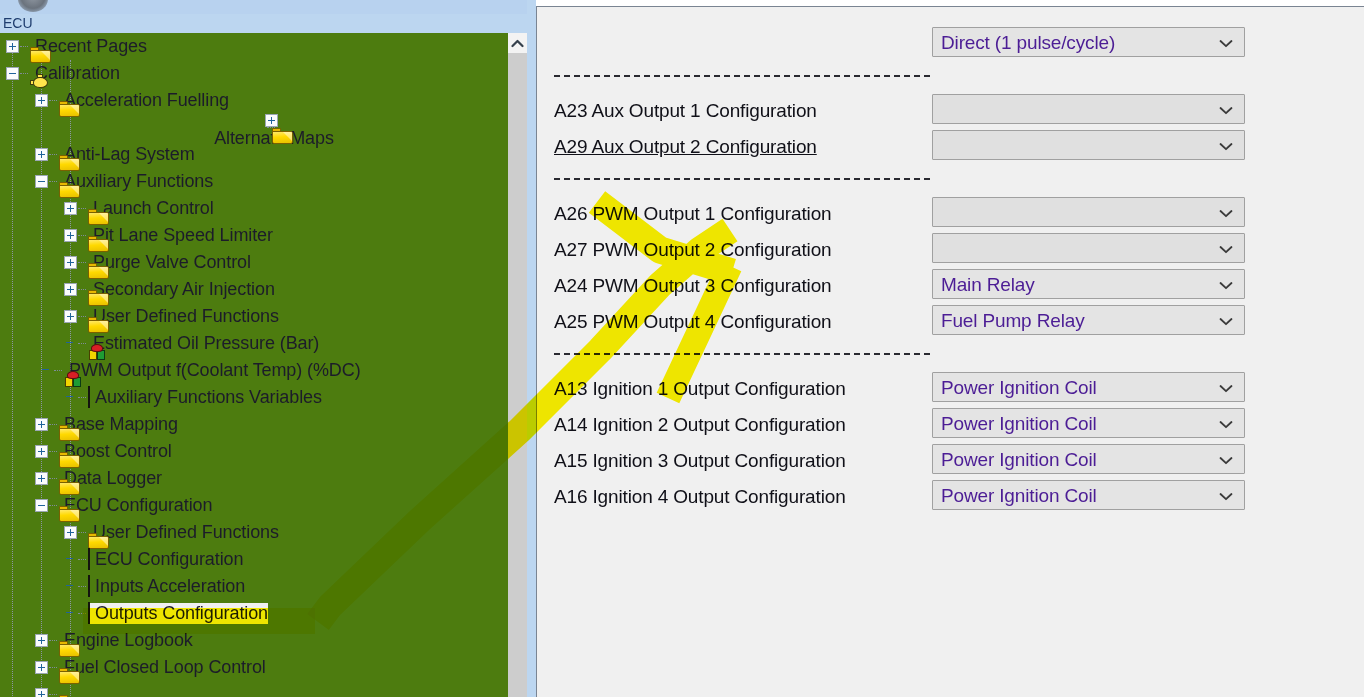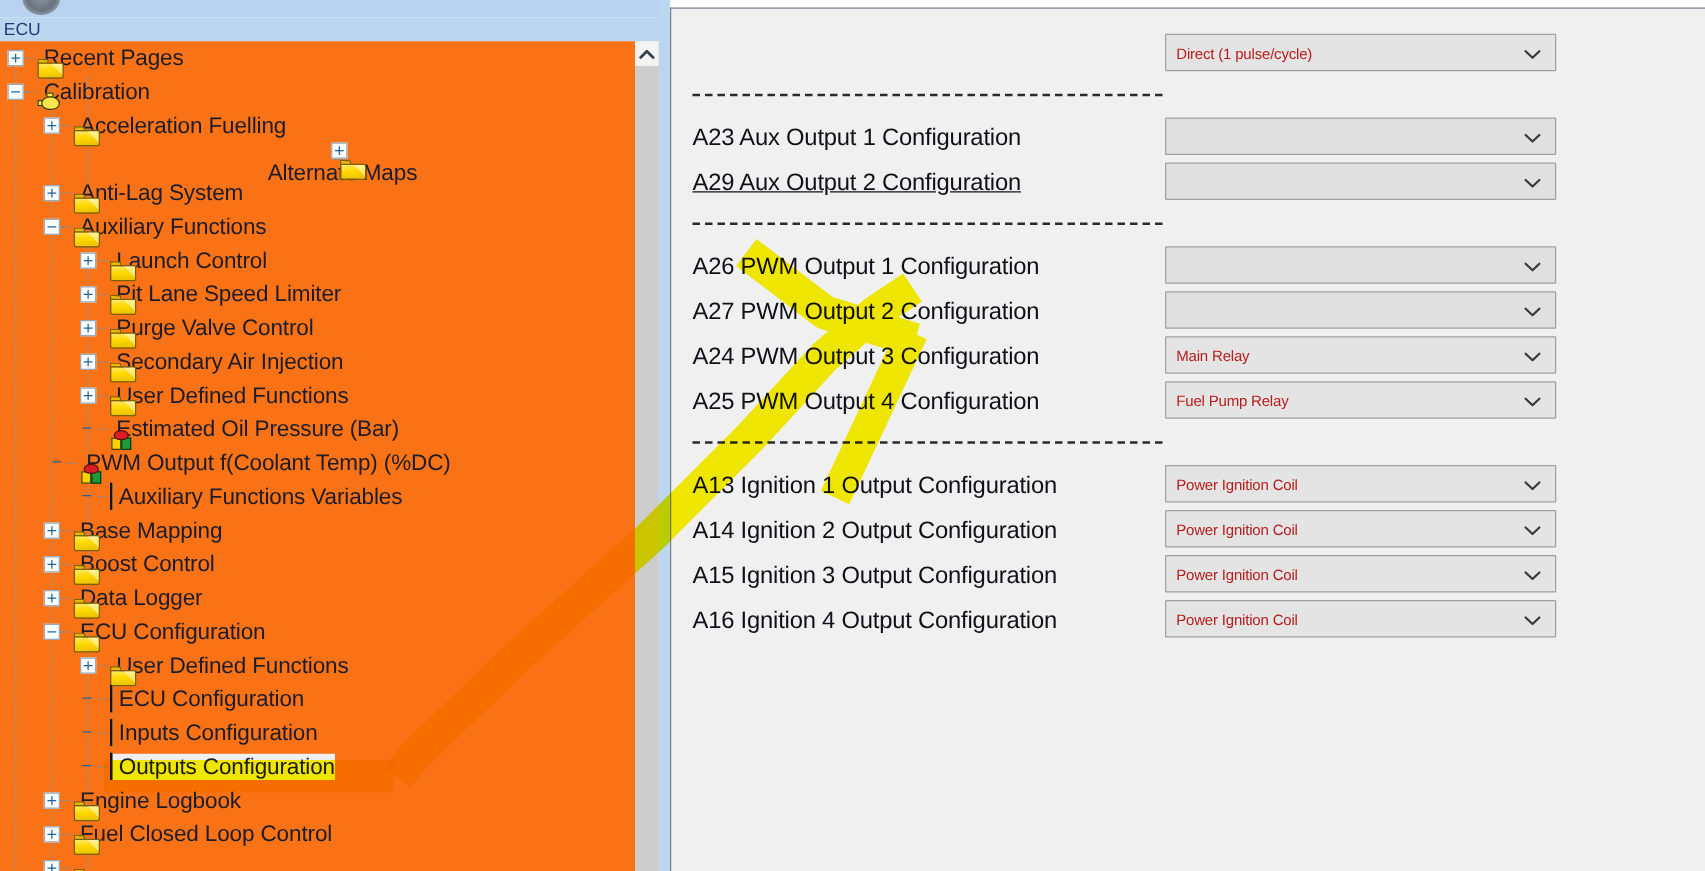--- a/index.html
+++ b/index.html
@@ -48,21 +48,21 @@
     font-size: 14px;
     line-height: 19px;
     padding-left: 3px;
     font-family: "Liberation Sans", sans-serif;
   }
   #tree-scroll-area {
     position: absolute;
     left: 0; top: 33px;
     width: 508px;
     height: 664px;
-    background: #f97316;
+    background: #4d7c0f;
     overflow: hidden;
   }
   .tree-row {
     position: relative;
     height: 27px;
     white-space: nowrap;
     font-size: 18px;
     color: #1a1a28;
     display: flex;
     align-items: center;
@@ -269,22 +269,22 @@
     background: #e4e4e4;
     border: 1px solid #a0a0a0;
     border-radius: 1px;
   }
   .combo .val {
     position: absolute;
     left: 8px; top: 0;
     right: 30px;
     height: 30px;
     line-height: 30px;
-    font-size: 12px;
-    color: #b91c1c;
+    font-size: 19px;
+    color: #4c1d95;
     white-space: nowrap;
     overflow: hidden;
     letter-spacing: -0.15px;
   }
   .combo .chev {
     position: absolute;
     right: 8px; top: 0;
     width: 20px; height: 30px;
     display: flex; align-items: center; justify-content: center;
   }
@@ -449,21 +449,21 @@
           <div class="tree-row" style="padding-left: 64px;">
             <span class="exp none"></span>
             <span class="dots" style="width: 8px;"></span>
             <span class="ico"><span class="grid"></span></span>
             <span class="lbl">ECU Configuration</span>
           </div>
           <div class="tree-row" style="padding-left: 64px;">
             <span class="exp none"></span>
             <span class="dots" style="width: 8px;"></span>
             <span class="ico"><span class="grid"></span></span>
-            <span class="lbl">Inputs Configuration</span>
+            <span class="lbl">Inputs Acceleration</span>
           </div>
           <div class="tree-row selected" style="padding-left: 64px;">
             <span class="exp none"></span>
             <span class="dots" style="width: 8px;"></span>
             <span class="ico"><span class="grid"></span></span>
             <span class="lbl">Outputs Configuration</span>
           </div>
           <div class="tree-row" style="padding-left: 35px;">
             <span class="exp plus"></span>
             <span class="dots" style="width: 8px;"></span>

